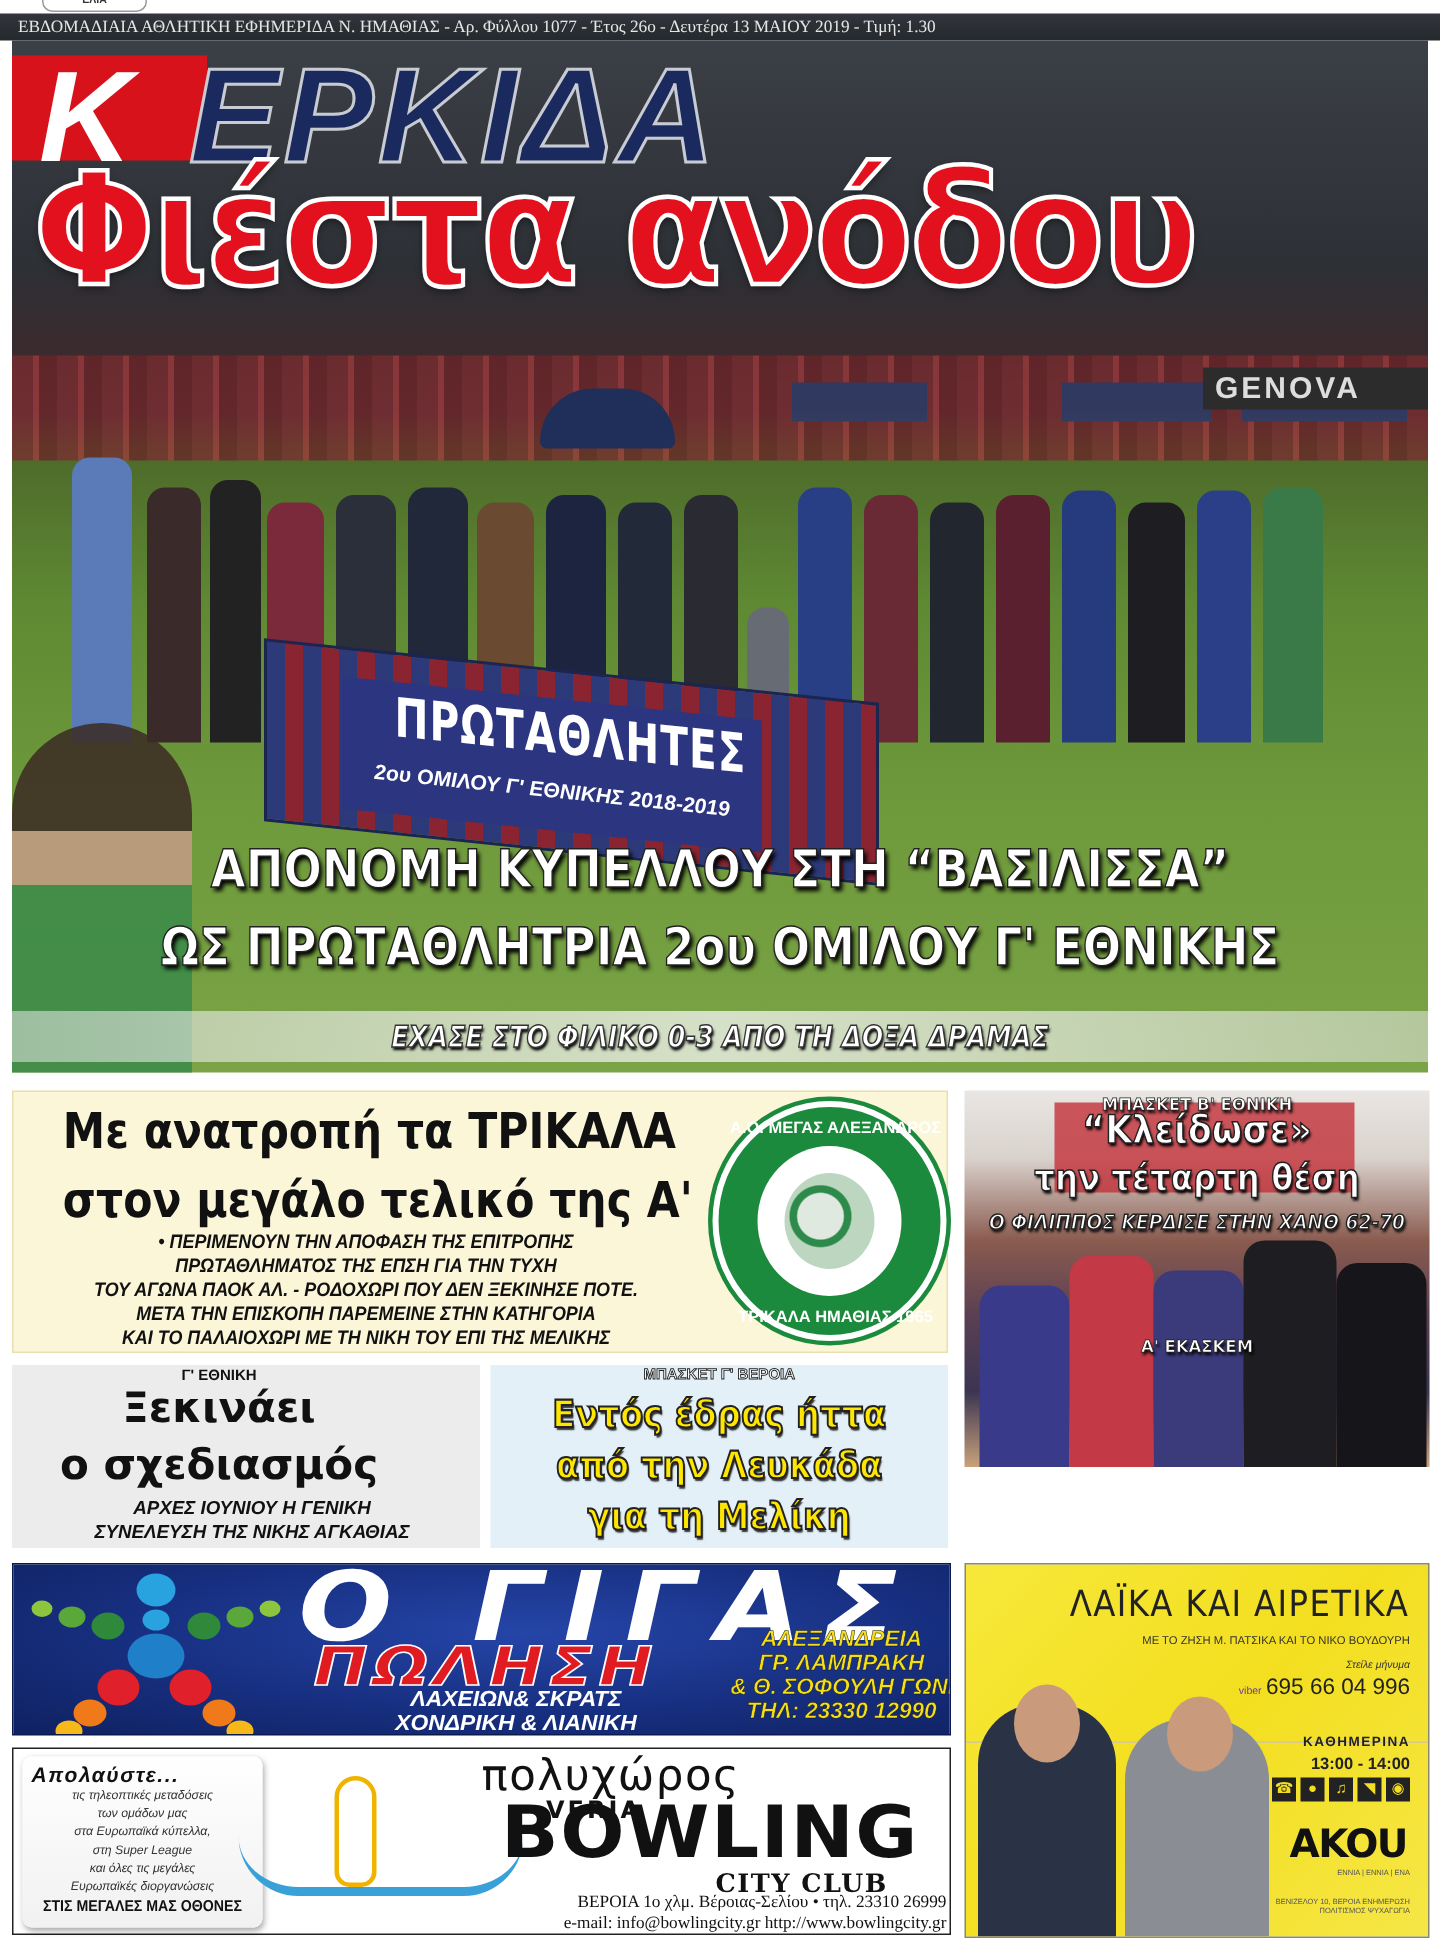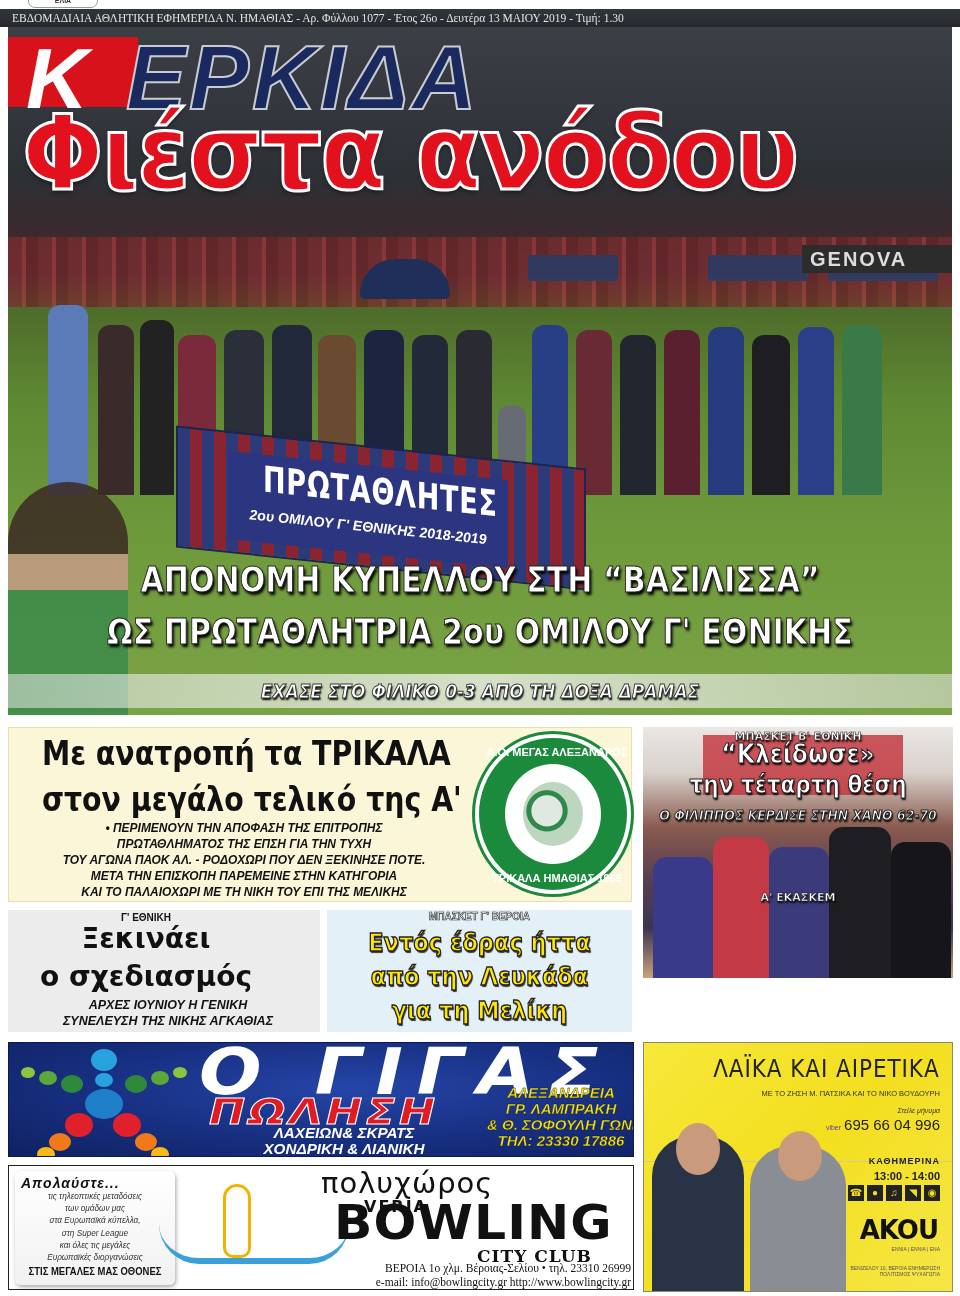--- a/index.html
+++ b/index.html
@@ -251,21 +251,21 @@
   <div class="big">Ο ΓΙΓΑΣ</div>
   <div class="sale">ΠΩΛΗΣΗ</div>
   <div class="l3">
     <div>ΛΑΧΕΙΩΝ&amp; ΣΚΡΑΤΣ</div>
     <div>ΧΟΝΔΡΙΚΗ &amp; ΛΙΑΝΙΚΗ</div>
   </div>
   <div class="addr">
     <div>ΑΛΕΞΑΝΔΡΕΙΑ</div>
     <div>ΓΡ. ΛΑΜΠΡΑΚΗ</div>
     <div>&amp; Θ. ΣΟΦΟΥΛΗ ΓΩΝΙΑ</div>
-    <div>ΤΗΛ: 23330 17886</div>
+    <div>ΤΗΛ: 23330 12990</div>
   </div>
 </div>
 
 <div class="bowl">
   <div class="card">
     <div class="a">Απολαύστε...</div>
     <div class="l">τις τηλεοπτικές μεταδόσεις</div>
     <div class="l">των ομάδων μας</div>
     <div class="l">στα Ευρωπαϊκά κύπελλα,</div>
     <div class="l">στη Super League</div>

